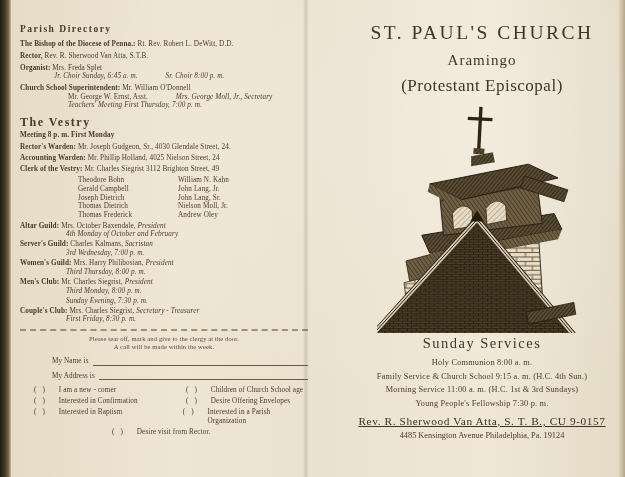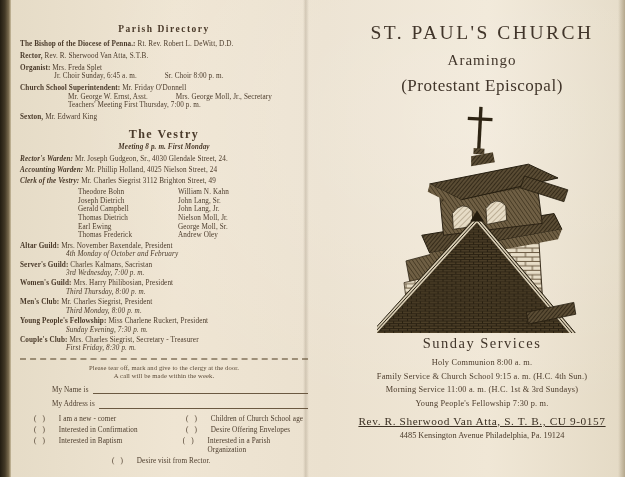--- a/index.html
+++ b/index.html
@@ -14,24 +14,24 @@
   .edge-left { position:absolute; left:0; top:0; bottom:0; width:11px;
     background:linear-gradient(90deg,#221c11 0%, #443a27 45%, #7c6d50 80%, #cdc0a2 100%); }
   .page-fold { position:absolute; left:303px; top:0; bottom:0; width:6px;
     background:linear-gradient(90deg, rgba(92,74,50,0) 0%, rgba(92,74,50,0.18) 45%, rgba(92,74,50,0) 100%); }
   .edge-right { position:absolute; right:0; top:0; bottom:0; width:7px;
     background:linear-gradient(270deg, #b4a78c 0%, rgba(180,167,140,0) 100%); }
 
   
   .page-left { position:absolute; left:20px; top:24px; width:288px;
     font-size:7.2px; line-height:1.2; letter-spacing:0.1px; }
-  .center { text-align:center; }
+  .center { text-align:left; }
   .b { font-weight:bold; }
-  .i { }
-  .bi { font-weight:bold; font-style:italic; }
+  .i { font-style:italic; }
+  .bi { font-weight:bold; }
   .dir-title { font-size:9.5px; letter-spacing:1.5px; margin-bottom:5px; }
   .entry { margin-bottom:3px; }
   .sub1 { margin-left:34px; }
   .sub2 { margin-left:48px; }
   .gap { display:inline-block; width:26px; }
   .vestry-title { font-size:12px; letter-spacing:1.5px; margin:5px 0 2px; }
   .meeting { margin-bottom:3px; }
   .warden { margin-bottom:2.5px; }
   .members { margin:1px 0 2px 58px; }
   .mrow { display:flex; }
@@ -91,33 +91,29 @@
       </div>
       <div class="sub1 i">
         <span>Jr. Choir Sunday, 6:45 a. m.</span><span class="gap"></span>
         <span>Sr. Choir  8:00 p. m.</span>
       </div>
     </div>
 
     <div class="entry">
       <div>
         <span class="b">Church School Superintendent:</span>
-        <span>Mr. Friday O'Donnell</span>
+        <span>Mr. William O'Donnell</span>
       </div>
       <div class="sub2">
         <span>Mr. George W. Ernst, Asst.</span><span class="gap"></span>
         <span class="i">Mrs. George Moll, Jr., Secretary</span>
       </div>
       <div class="sub2 i">Teachers' Meeting First Thursday, 7:00 p. m.</div>
     </div>
 
-    <div class="entry">
-      <span class="b">Sexton,</span>
-      <span>Mr. Edward King</span>
-    </div>
 
     <div class="center b vestry-title">The Vestry</div>
     <div class="center bi meeting">Meeting 8 p. m. First Monday</div>
 
     <div class="warden">
       <span class="bi">Rector's Warden:</span>
       <span>Mr. Joseph Gudgeon, Sr., 4030 Glendale Street, 24.</span>
     </div>
     <div class="warden">
       <span class="bi">Accounting Warden:</span>
@@ -127,59 +123,54 @@
       <span class="bi">Clerk of the Vestry:</span>
       <span>Mr. Charles Siegrist 3112 Brighton Street, 49</span>
     </div>
 
     <div class="members">
       <div class="mrow">
           <span class="mc1">Theodore Bohn</span>
           <span>William N. Kahn</span>
         </div>
       <div class="mrow">
+          <span class="mc1">Gerald Campbell</span>
+          <span>John Lang, Jr.</span>
+        </div>
+      <div class="mrow">
           <span class="mc1">Joseph Dietrich</span>
           <span>John Lang, Sr.</span>
         </div>
       <div class="mrow">
-          <span class="mc1">Gerald Campbell</span>
-          <span>John Lang, Jr.</span>
-        </div>
-      <div class="mrow">
           <span class="mc1">Thomas Dietrich</span>
           <span>Nielson Moll, Jr.</span>
         </div>
       <div class="mrow">
-          <span class="mc1">Earl Ewing</span>
-          <span>George Moll, Sr.</span>
-        </div>
-      <div class="mrow">
           <span class="mc1">Thomas Frederick</span>
           <span>Andrew Oley</span>
         </div>
     </div>
 
     <div class="org">
-      <div><span class="b">Altar Guild:</span> <span>Mrs. November Baxendale,</span> <span class="i">President</span></div>
+      <div><span class="b">Altar Guild:</span> <span>Mrs. October Baxendale,</span> <span class="i">President</span></div>
       <div class="org-sched">4th Monday of October and February</div>
     </div>
     <div class="org">
       <div><span class="b">Server's Guild:</span> <span>Charles Kalmans,</span> <span class="i">Sacristan</span></div>
       <div class="org-sched">3rd Wednesday, 7:00 p. m.</div>
     </div>
     <div class="org">
       <div><span class="b">Women's Guild:</span> <span>Mrs. Harry Philibosian,</span> <span class="i">President</span></div>
       <div class="org-sched">Third Thursday, 8:00 p. m.</div>
     </div>
     <div class="org">
       <div><span class="b">Men's Club:</span> <span>Mr. Charles Siegrist,</span> <span class="i">President</span></div>
       <div class="org-sched">Third Monday, 8:00 p. m.</div>
     </div>
     <div class="org">
-      <div><span class="b">Young People's Fellowship:</span> <span>Miss Charlene Ruckert,</span> <span class="i">President</span></div>
       <div class="org-sched">Sunday Evening, 7:30 p. m.</div>
     </div>
     <div class="org">
       <div><span class="b">Couple's Club:</span> <span>Mrs. Charles Siegrist,</span> <span class="i">Secretary - Treasurer</span></div>
       <div class="org-sched">First Friday, 8:30 p. m.</div>
     </div>
 
     <div class="tear-line"></div>
     <div class="note">Please tear off, mark and give to the clergy at the door.</div>
     <div class="note">A call will be made within the week.</div>

